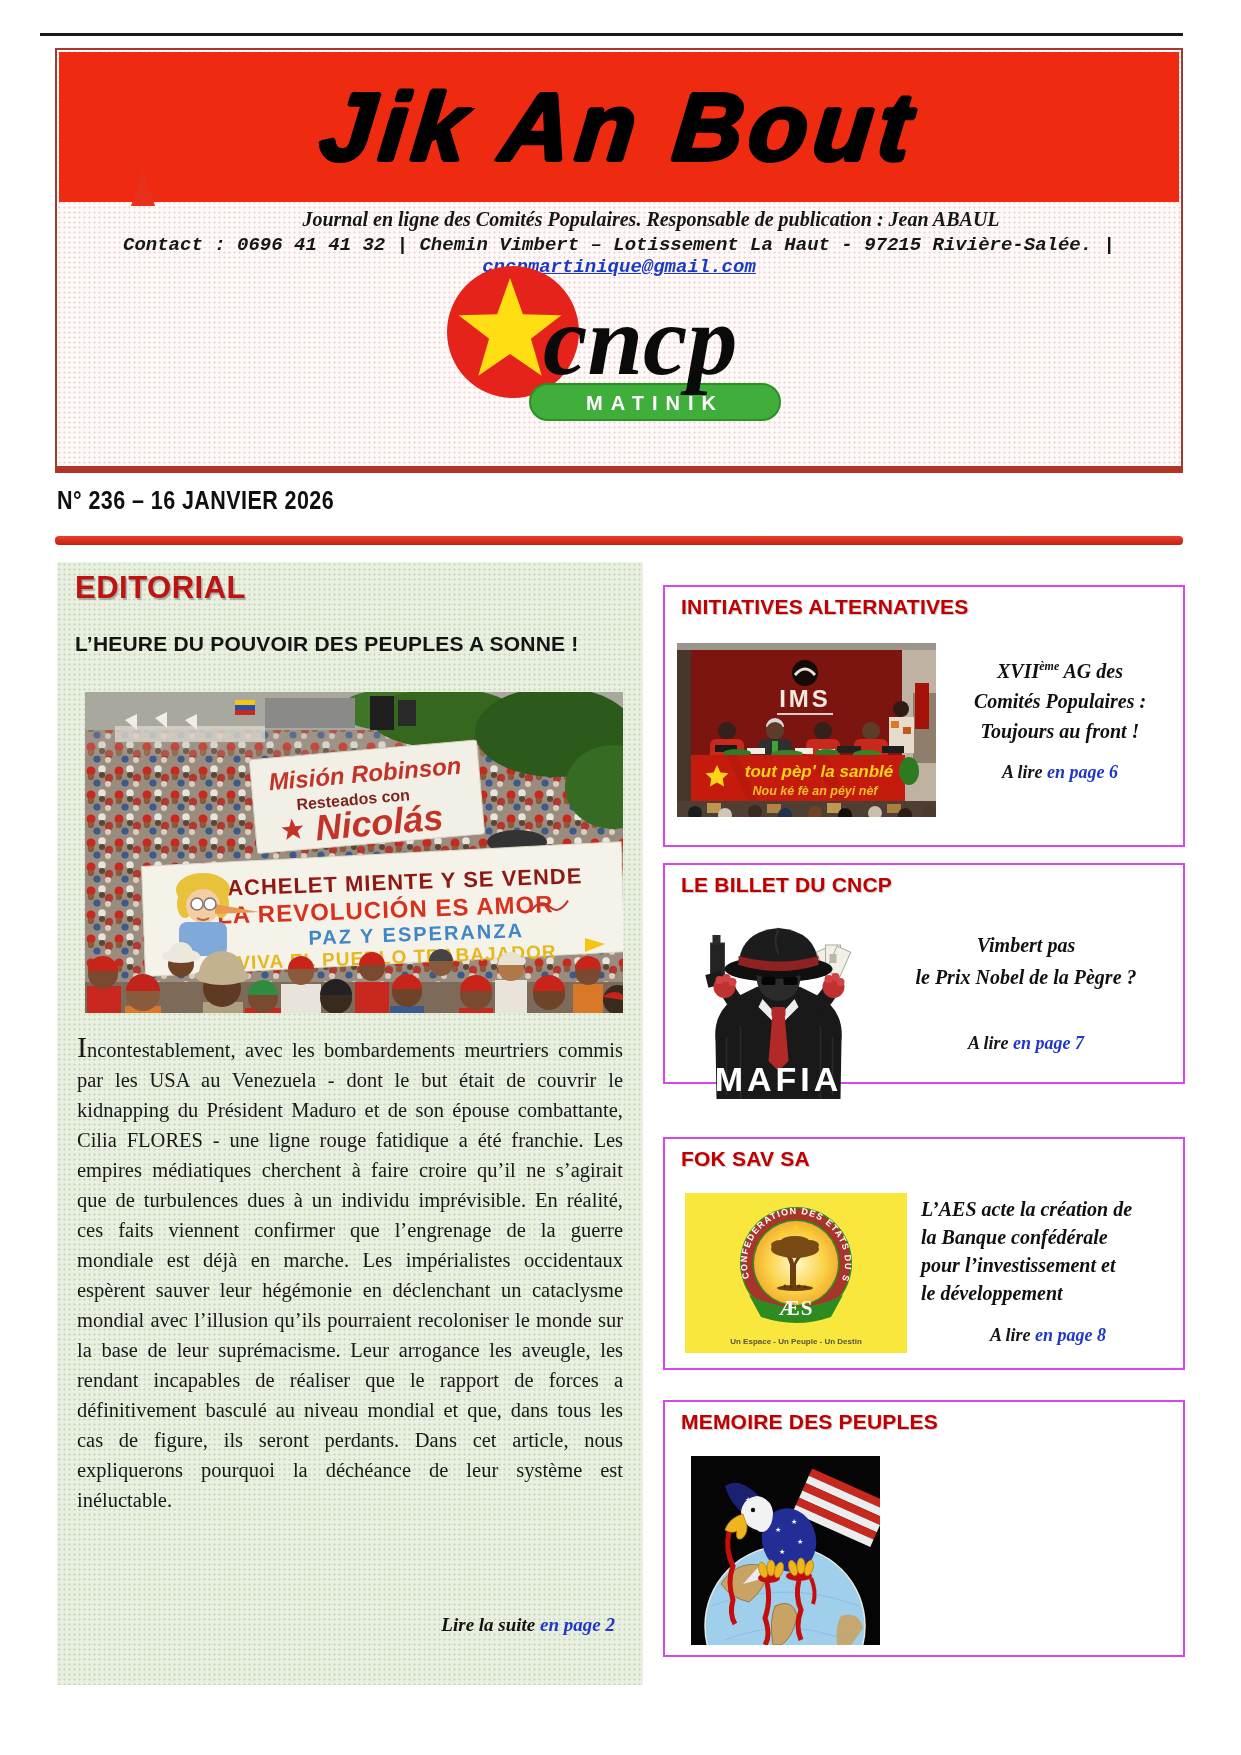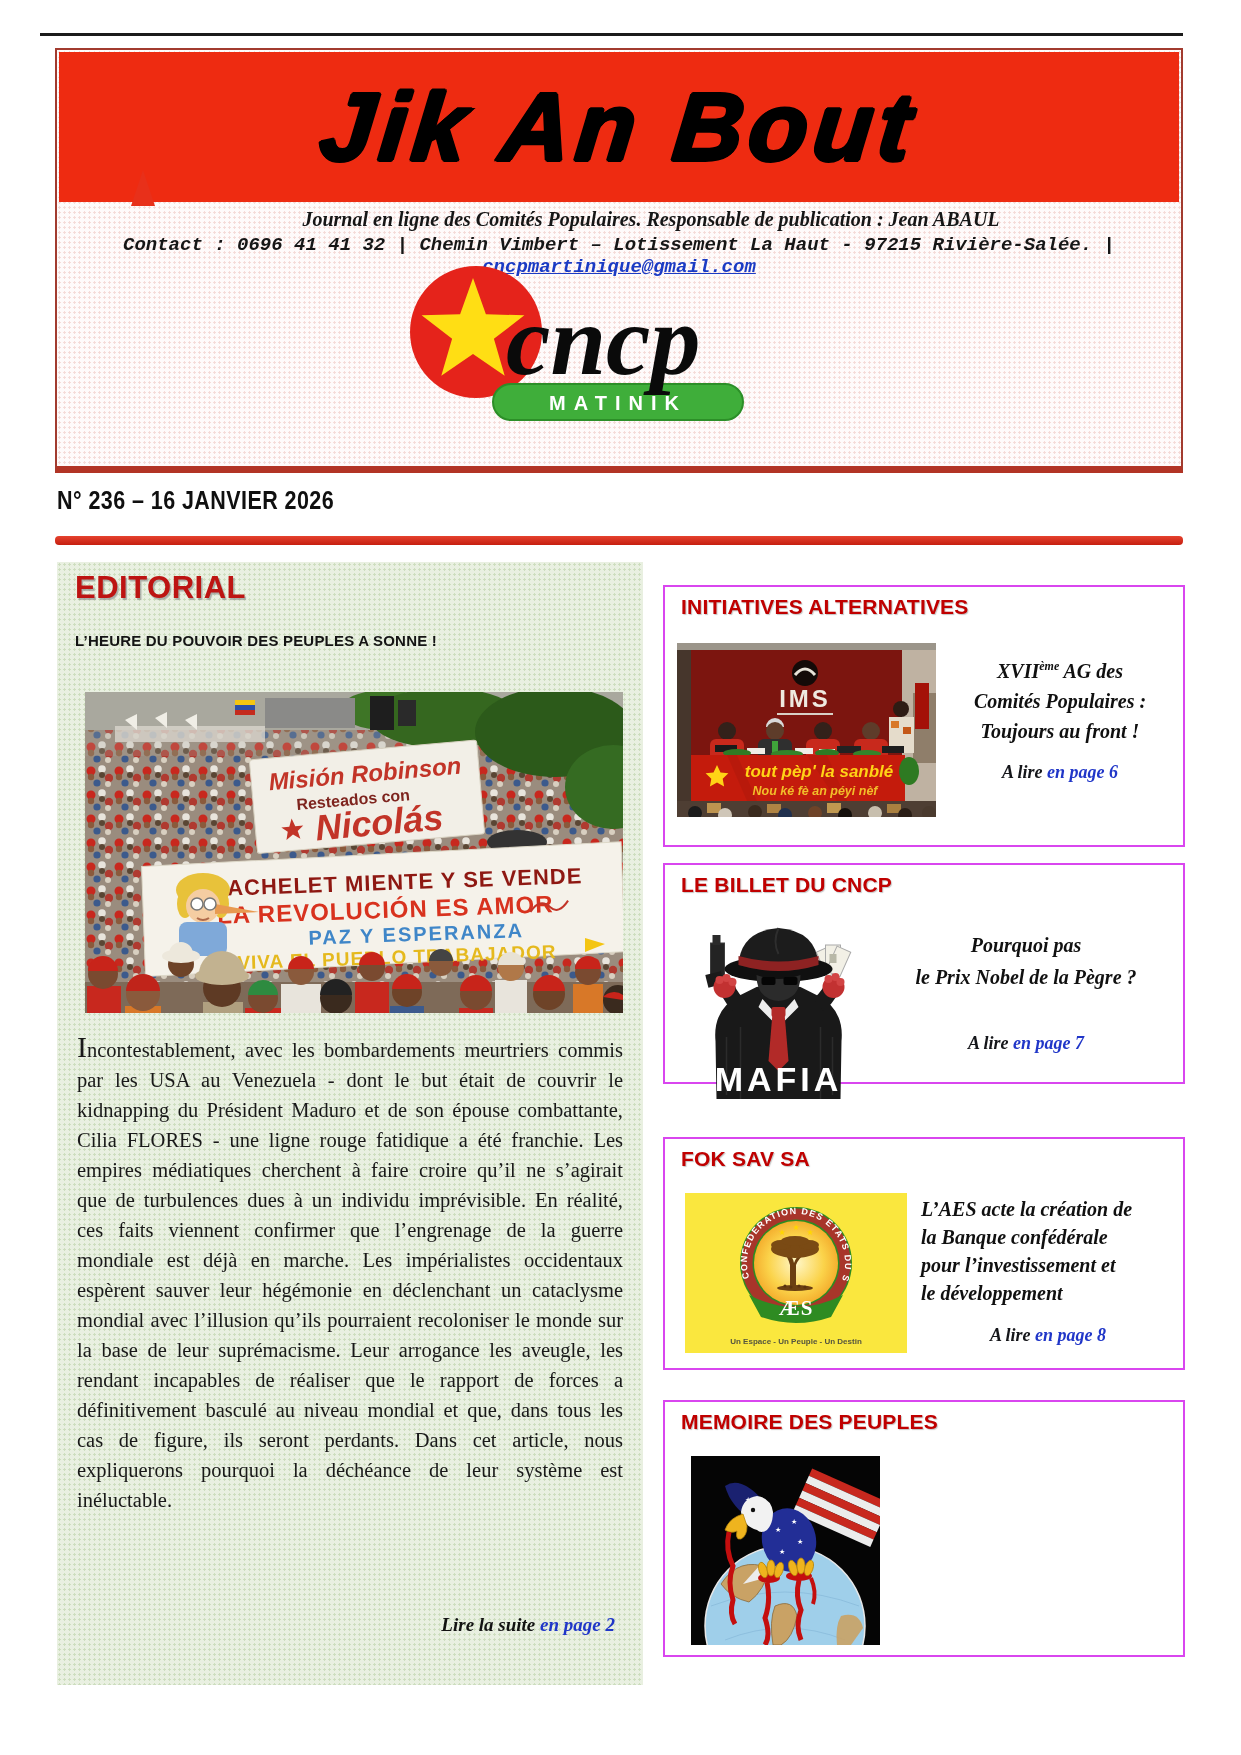--- a/index.html
+++ b/index.html
@@ -38,21 +38,21 @@
     position:absolute;left:0;top:158px;width:100%;text-align:center;
     font-family:"Liberation Serif",serif;font-weight:bold;font-style:italic;
     font-size:20px;color:#161616;padding-left:32px;
   }
   .masthead-contact{
     position:absolute;left:0;top:184px;width:100%;text-align:center;
     font-family:Liberation Mono, monospace;font-weight:bold;font-style:italic;
     font-size:19px;color:#161616;
   }
   .email-link{color:#1b3bc4;text-decoration:underline;cursor:pointer;}
-  .logo-wrap{position:absolute;left:344px;top:212px;width:345px;height:165px;}
+  .logo-wrap{position:absolute;left:381px;top:212px;width:345px;height:165px;}
 
   
   .issue-line{
     position:absolute;left:57px;top:486px;font-weight:bold;font-size:25px;color:#101010;
     letter-spacing:.5px;transform:scaleX(.86);transform-origin:left center;white-space:nowrap;
   }
   .red-rule{
     position:absolute;left:55px;top:536px;width:1128px;height:9px;border-radius:4px;
     background:linear-gradient(#e5422e,#c61f10);
   }
@@ -62,21 +62,21 @@
     position:absolute;left:57px;top:562px;width:586px;height:1123px;box-sizing:border-box;
     background-color:#e9f0e1;
     background-image:radial-gradient(rgba(142,178,112,.30) 1px,transparent 1.2px);
     background-size:5px 5px;
   }
   .editorial-label{
     position:absolute;left:18px;top:8px;font-size:31px;font-weight:bold;color:#bd1412;
     letter-spacing:.5px;text-shadow:1.5px 1.5px 1px rgba(130,130,130,.6);
   }
   .editorial-headline{
-    position:absolute;left:18px;top:70px;font-size:15px;font-weight:bold;color:#141414;
+    position:absolute;left:18px;top:70px;font-size:21px;font-weight:bold;color:#141414;
     letter-spacing:.2px;white-space:nowrap;
   }
   .editorial-photo{position:absolute;left:28px;top:130px;width:538px;height:321px;}
   .editorial-body{
     position:absolute;left:20px;top:470px;width:546px;
     font-family:"Liberation Serif",serif;font-size:20.5px;line-height:30px;
     text-align:justify;color:#191919;word-spacing:1px;
   }
   .editorial-body::first-letter{font-size:30px;}
   .read-more{
@@ -387,21 +387,21 @@
       <path d="M74,54 Q74,78 96,80 Q118,78 118,54 Q96,62 74,54 Z" fill="#2b2b2b"></path>
       <rect x="79" y="56" width="14" height="8" rx="2" fill="#050505"></rect>
       <rect x="101" y="56" width="14" height="8" rx="2" fill="#050505"></rect>
       <polygon points="80,78 96,96 112,78 116,86 96,106 76,86" fill="#ededed"></polygon>
       <rect x="89" y="86" width="14" height="10" rx="2" fill="#b22a28"></rect>
       <polygon points="90,92 102,92 106,140 96,150 86,140" fill="#b22a28"></polygon>
       <path d="M44,116 L44,174 M58,106 L58,178 M138,106 L138,178 M150,116 L150,174" stroke="#303030" stroke-width="1.5" opacity=".8"></path>
       <text x="96" y="170" text-anchor="middle" font-weight="bold" font-size="34" letter-spacing="4" fill="#ffffff">MAFIA</text>
     </svg>
     <div class="sb-text">
-      <div class="t-line">Pourquoi pas</div>
+      <div class="t-line">Vimbert pas</div>
       <div class="t-line">le Prix Nobel de la Pègre ?</div>
       <span class="sb-read">
         <span>A lire</span>
         <span class="read-page">en page 7</span>
       </span>
     </div>
   </div>
 
   <div class="sb-box" id="box-foksavsa">
     <div class="sb-title">FOK SAV SA</div>

